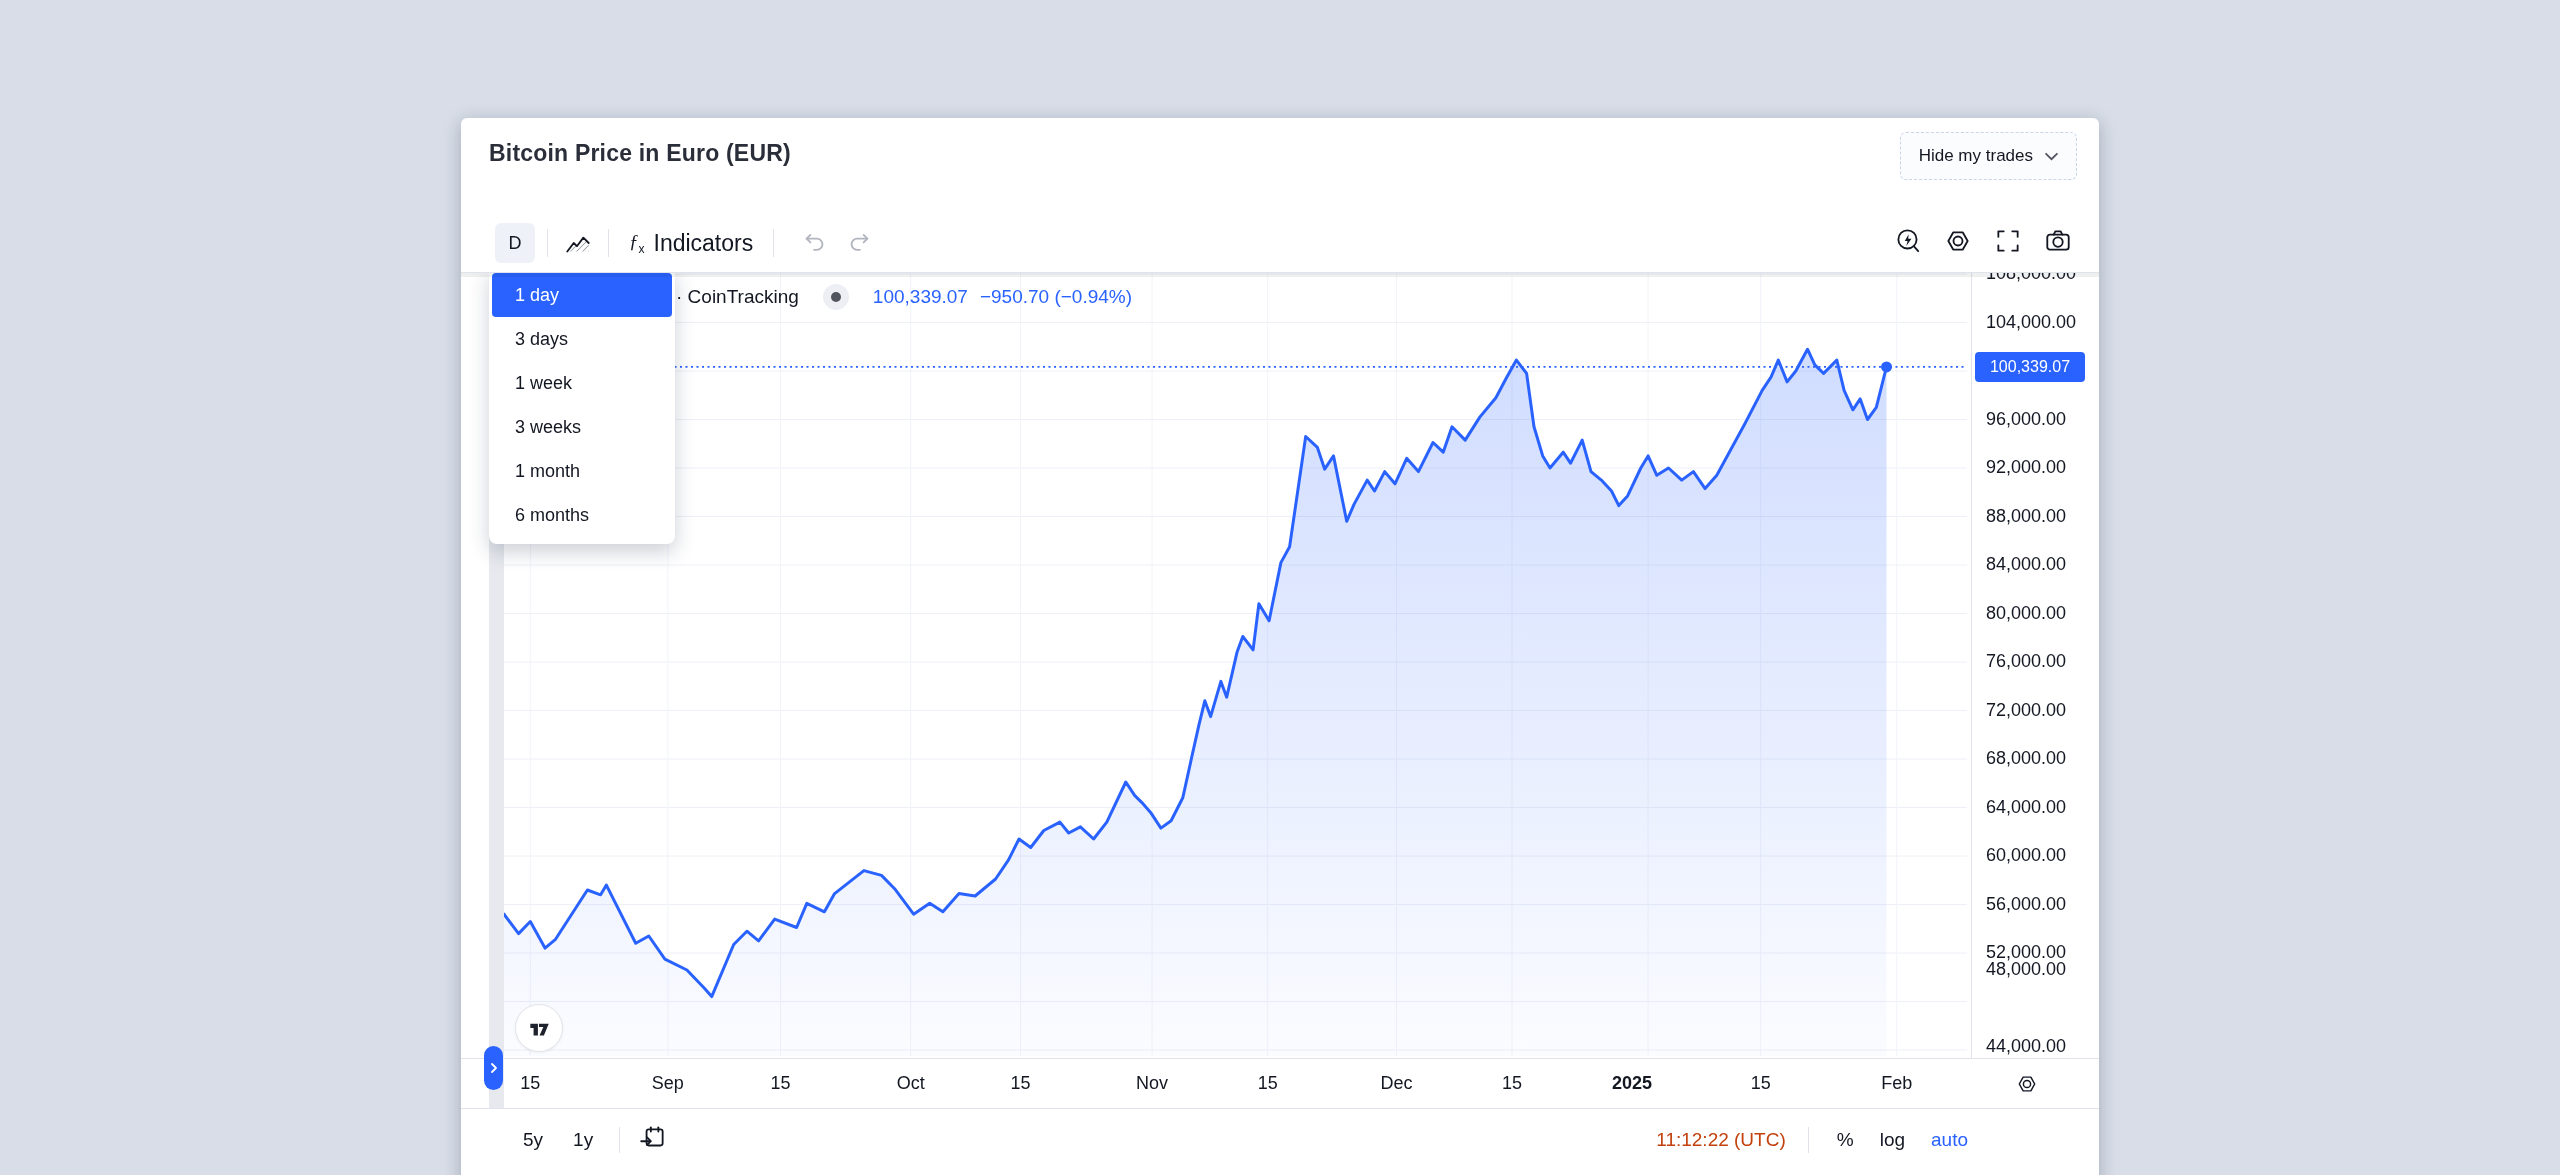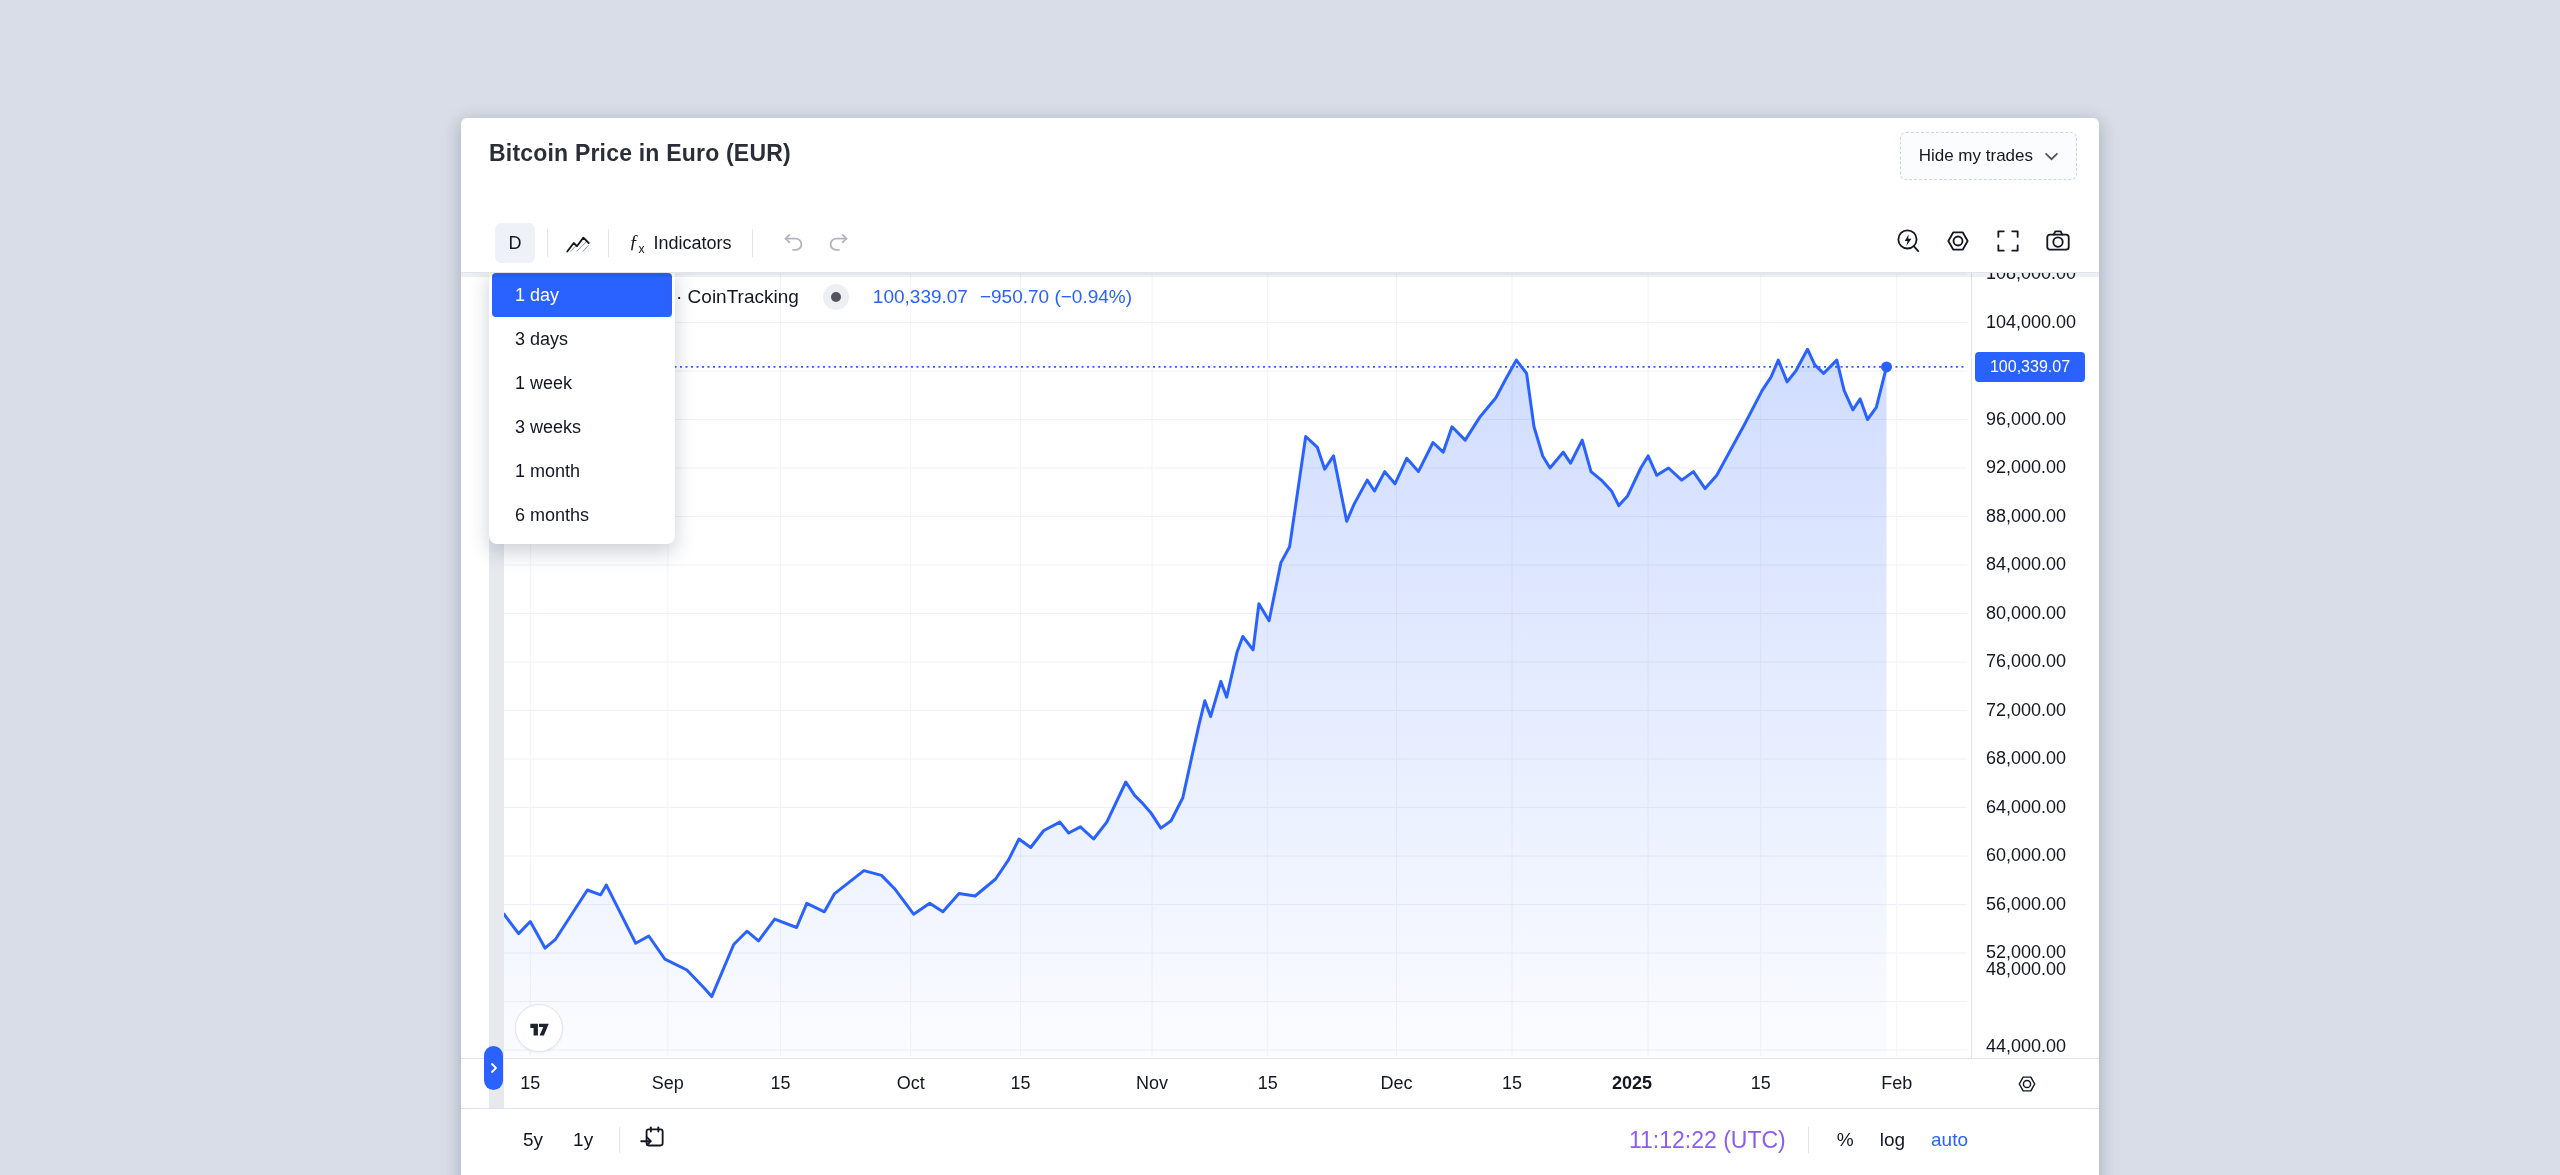--- a/index.html
+++ b/index.html
@@ -29,21 +29,21 @@
   .tb-left{display:flex;align-items:center;padding-left:34px;}
   .tb-sep{width:1px;height:28px;background:#e0e3eb;margin:0 12px;}
   .btn-interval{
     width:40px;height:40px;border-radius:6px;background:#eef1f8;
     display:flex;align-items:center;justify-content:center;font-size:18px;color:#131722;cursor:pointer;
   }
   .tb-icon{width:36px;height:36px;display:flex;align-items:center;justify-content:center;border-radius:6px;cursor:pointer;}
   .ind-btn{display:flex;align-items:center;gap:9px;padding:0 8px;height:40px;border-radius:6px;cursor:pointer;}
   .fx{font-size:19px;font-style:italic;font-family:"Liberation Serif",serif;}
   .fx sub{font-size:12px;font-style:normal;font-family:"Liberation Sans",sans-serif;}
-  .ind-label{font-size:18px;}
+  .ind-label{font-size:23px;}
   .hist-icons{display:flex;align-items:center;gap:18px;margin-left:16px;}
   .tb-right{position:absolute;right:26px;top:0;height:58px;display:flex;align-items:center;gap:20px;}
   
   .left-strip{position:absolute;left:28px;top:154px;width:15px;height:836px;background:#e7e9ee;z-index:5;}
   .strip-pill{
     position:absolute;left:23px;top:928px;width:19px;height:44px;border-radius:10px;
     background:#2962ff;display:flex;align-items:center;justify-content:center;z-index:6;cursor:pointer;
   }
   .plot{position:absolute;left:43px;top:154px;width:1463px;height:784px;z-index:1;cursor:crosshair;}
   .plot svg{position:absolute;left:0;top:0;}
@@ -71,21 +71,21 @@
   .time-axis{position:absolute;left:0;top:940px;width:100%;height:50px;border-top:1px solid #e0e3eb;z-index:4;background:#fff;}
   .time-label{position:absolute;top:14px;transform:translateX(-50%);font-size:18px;color:#131722;white-space:nowrap;}
   .time-label.bold{font-weight:bold;}
   .axis-gear{position:absolute;left:1554px;top:13px;cursor:pointer;}
   
   .footer{position:absolute;left:0;top:990px;width:100%;height:62px;border-top:1px solid #e0e3eb;display:flex;align-items:center;z-index:4;}
   .ft-left{display:flex;align-items:center;gap:10px;padding-left:54px;}
   .range-btn{font-size:19px;color:#131722;padding:4px 8px;border-radius:4px;cursor:pointer;}
   .ft-sep{width:1px;height:26px;background:#e0e3eb;margin:0 8px;}
   .ft-right{position:absolute;right:125px;display:flex;align-items:center;gap:14px;}
-  .ft-clock{font-size:23px;color:#8b5cf6;cursor:pointer;}
+  .ft-clock{font-size:19px;color:#c2410c;cursor:pointer;}
   .ft-mode{font-size:19px;color:#131722;padding:2px 6px;border-radius:4px;cursor:pointer;}
   .ft-mode.blue{color:#2962ff;}
   
   .tv-logo{
     position:absolute;left:54px;top:886px;width:46px;height:46px;border-radius:50%;
     background:#fff;border:1px solid #e3e5ea;box-shadow:0 1px 3px rgba(0,0,0,.06);
     display:flex;align-items:center;justify-content:center;z-index:7;cursor:pointer;
   }
   .icon-stroke{stroke:#131722;stroke-width:1.7;fill:none;stroke-linecap:round;stroke-linejoin:round;}
   .icon-gray{stroke:#b2b5be;stroke-width:2;fill:none;stroke-linecap:round;stroke-linejoin:round;}

